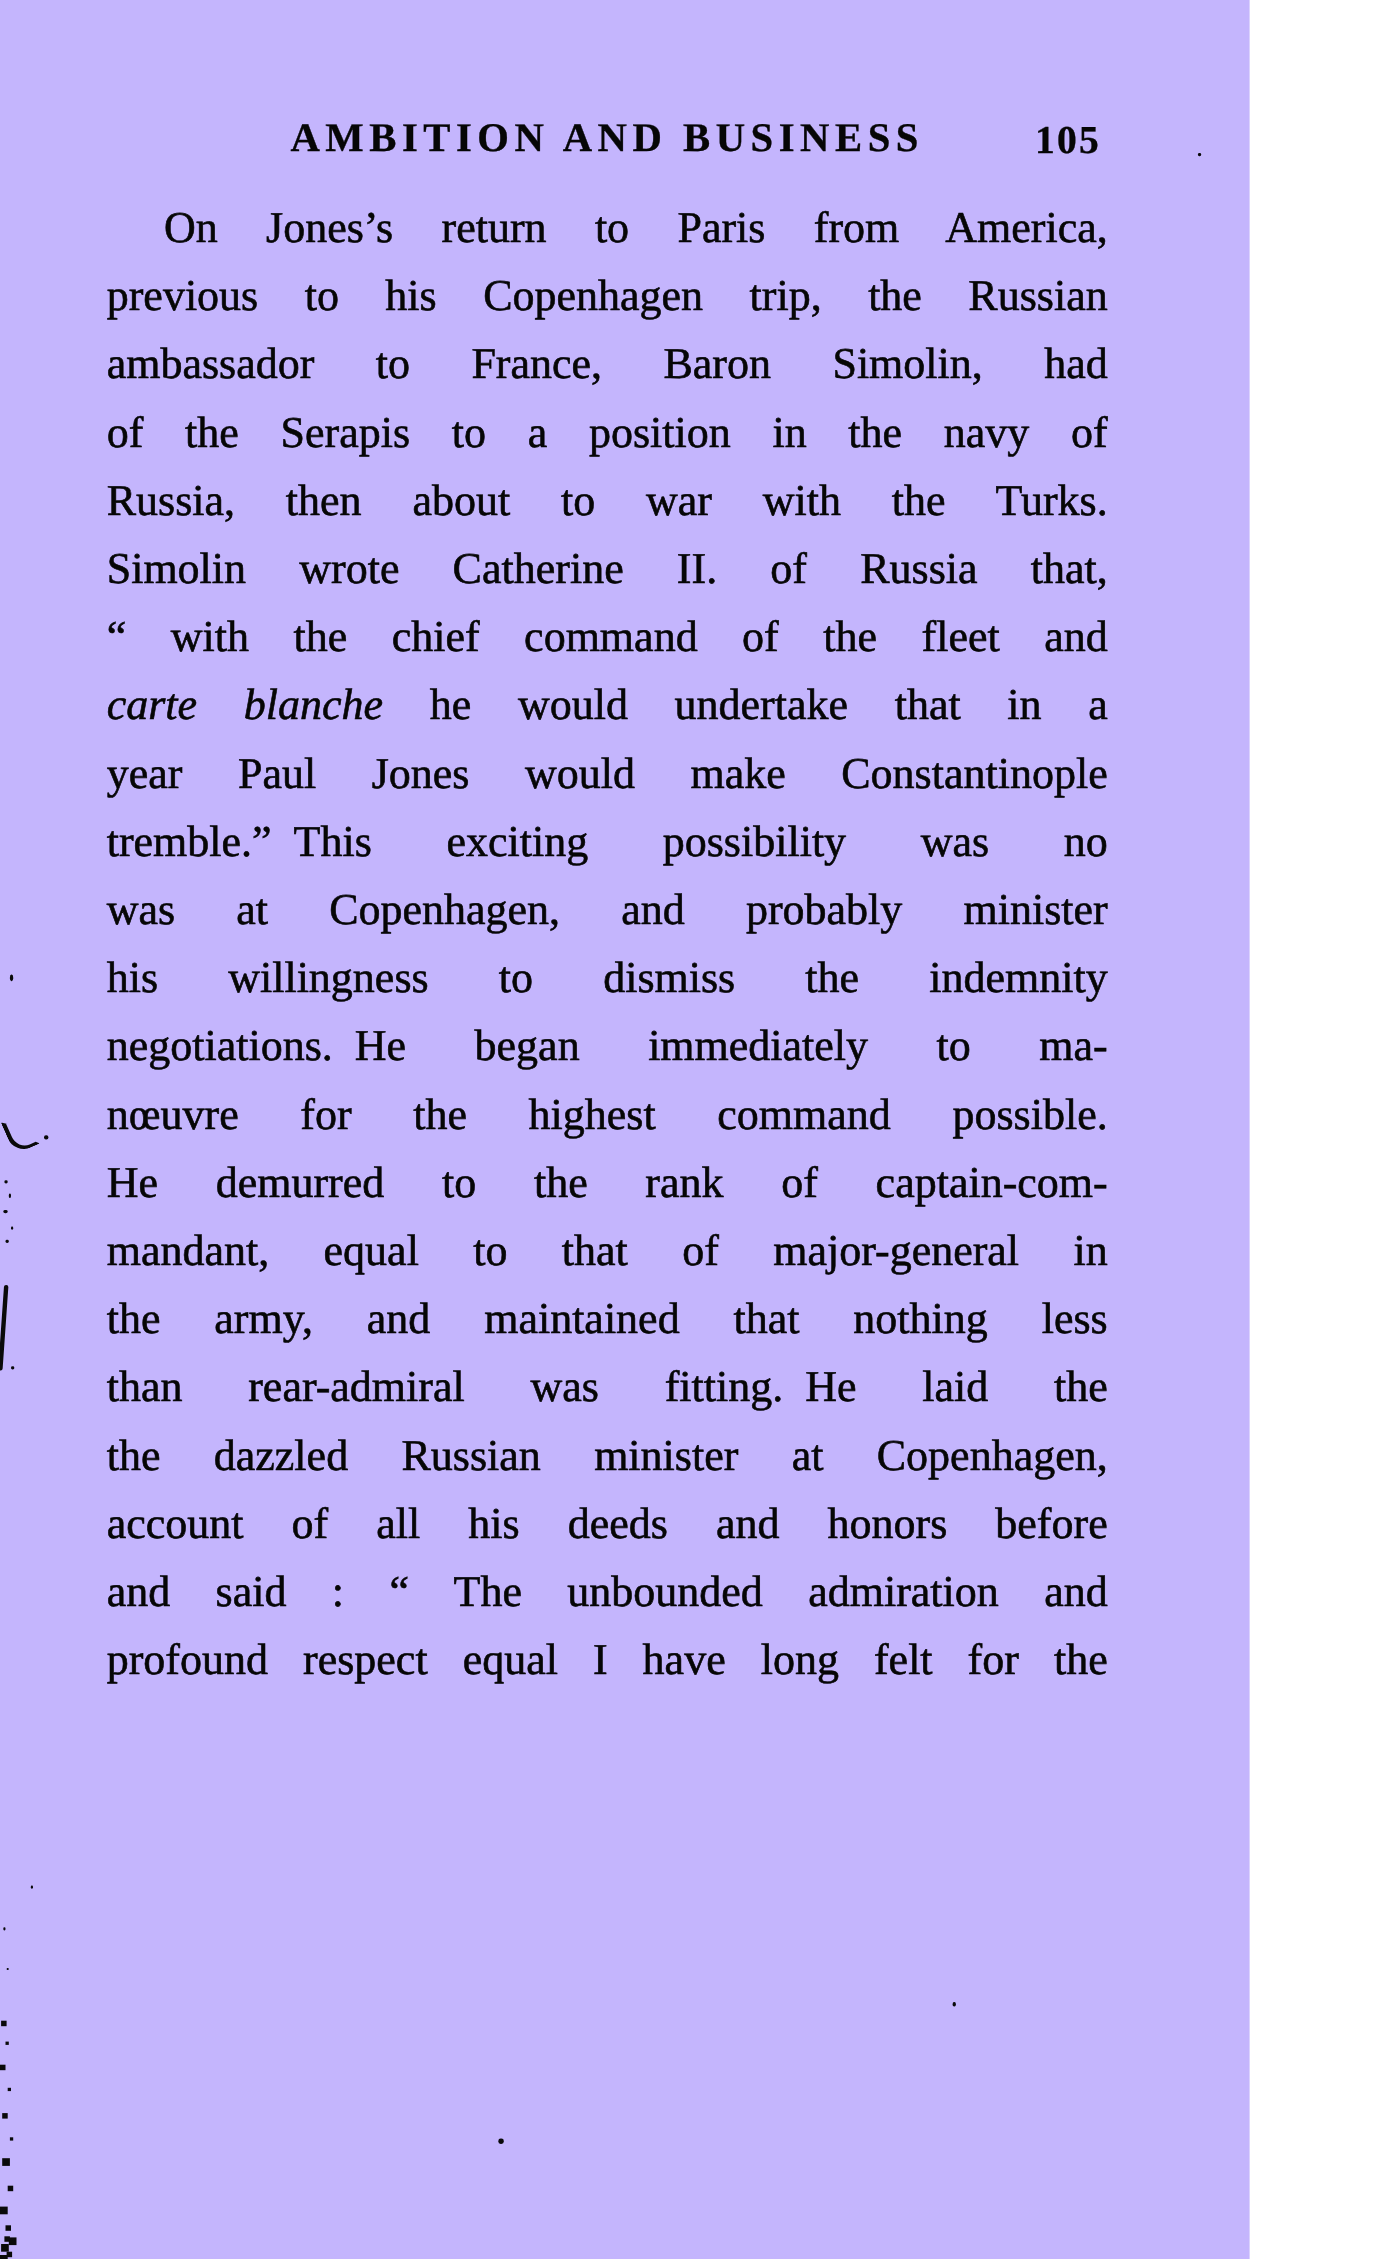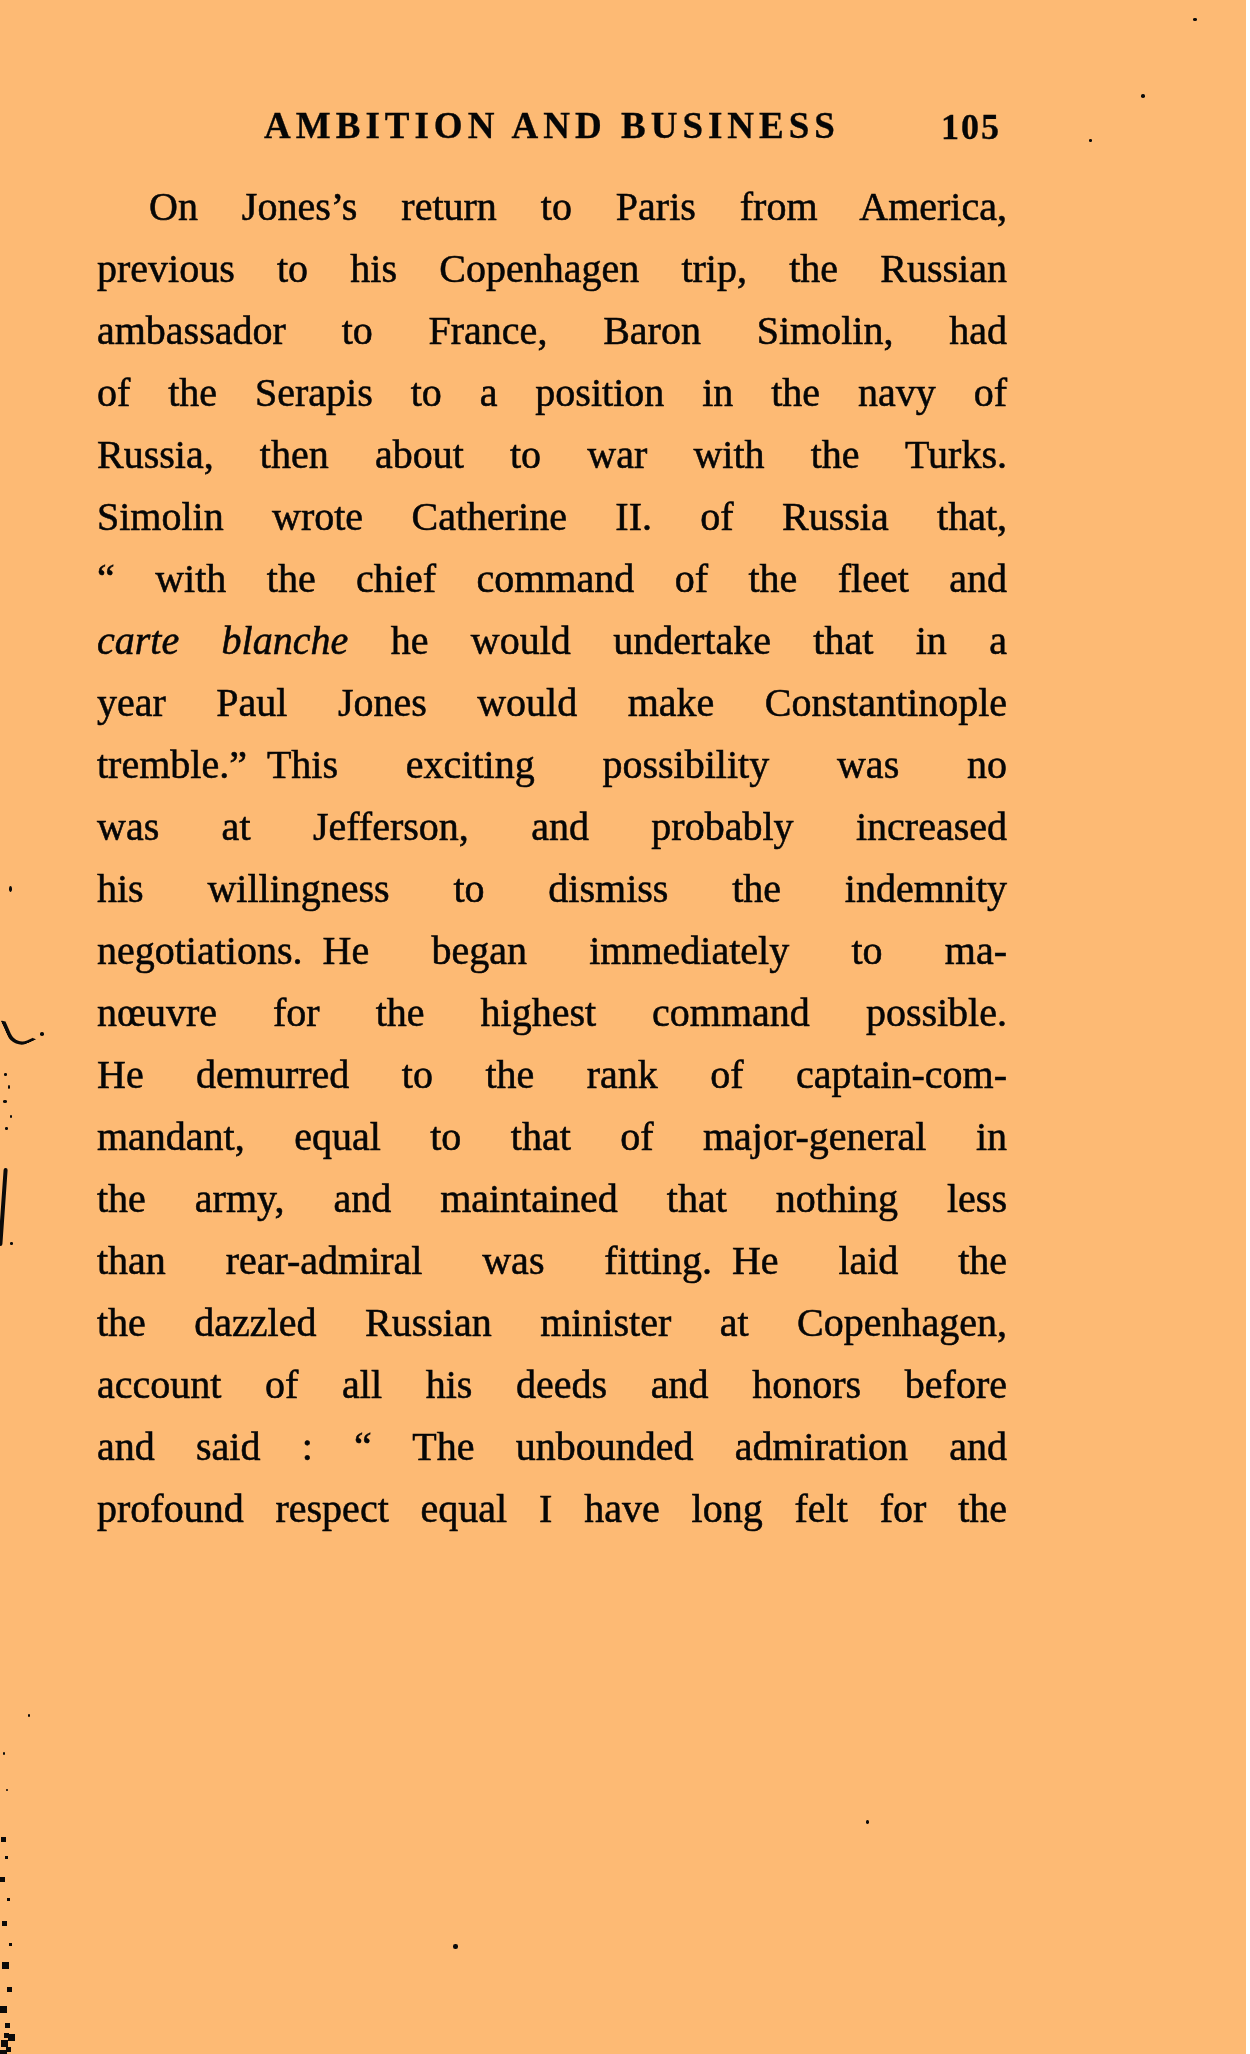--- a/index.html
+++ b/index.html
@@ -1,20 +1,20 @@
 <!DOCTYPE html>
 <html><head>
 <meta charset="utf-8">
 <style>
   html, body { margin: 0; padding: 0; background: #ffffff; }
   .page {
     position: relative;
-    width: 1246px;
+    width: 1136px;
     height: 2054px;
-    background: #fdba74;
+    background: #c4b5fd;
     overflow: hidden;
     font-family: "Liberation Serif", "DejaVu Serif", serif;
     color: #060606;
   }
   .header-row {
     position: absolute;
     left: 97px;
     top: 102px;
     width: 910px;
     height: 50px;
@@ -122,21 +122,21 @@
       <div class="line indent"><span>On Jones’s return to Paris from America,</span></div>
       <div class="line"><span>previous to his Copenhagen trip, the Russian</span></div>
       <div class="line"><span>ambassador to France, Baron Simolin, had</span></div>
       <div class="line"><span>of the Serapis to a position in the navy of</span></div>
       <div class="line"><span>Russia, then about to war with the Turks.</span></div>
       <div class="line"><span>Simolin wrote Catherine II. of Russia that,</span></div>
       <div class="line"><span>“ with the chief command of the fleet and</span></div>
       <div class="line"><span class="italic">carte blanche</span><span> he would undertake that in a</span></div>
       <div class="line"><span>year Paul Jones would make Constantinople</span></div>
       <div class="line"><span>tremble.” This exciting possibility was no</span></div>
-      <div class="line"><span>was at Jefferson, and probably increased</span></div>
+      <div class="line"><span>was at Copenhagen, and probably minister</span></div>
       <div class="line"><span>his willingness to dismiss the indemnity</span></div>
       <div class="line"><span>negotiations. He began immediately to ma-</span></div>
       <div class="line"><span>nœuvre for the highest command possible.</span></div>
       <div class="line"><span>He demurred to the rank of captain-com-</span></div>
       <div class="line"><span>mandant, equal to that of major-general in</span></div>
       <div class="line"><span>the army, and maintained that nothing less</span></div>
       <div class="line"><span>than rear-admiral was fitting. He laid the</span></div>
       <div class="line"><span>the dazzled Russian minister at Copenhagen,</span></div>
       <div class="line"><span>account of all his deeds and honors before</span></div>
       <div class="line"><span>and said : “ The unbounded admiration and</span></div>

